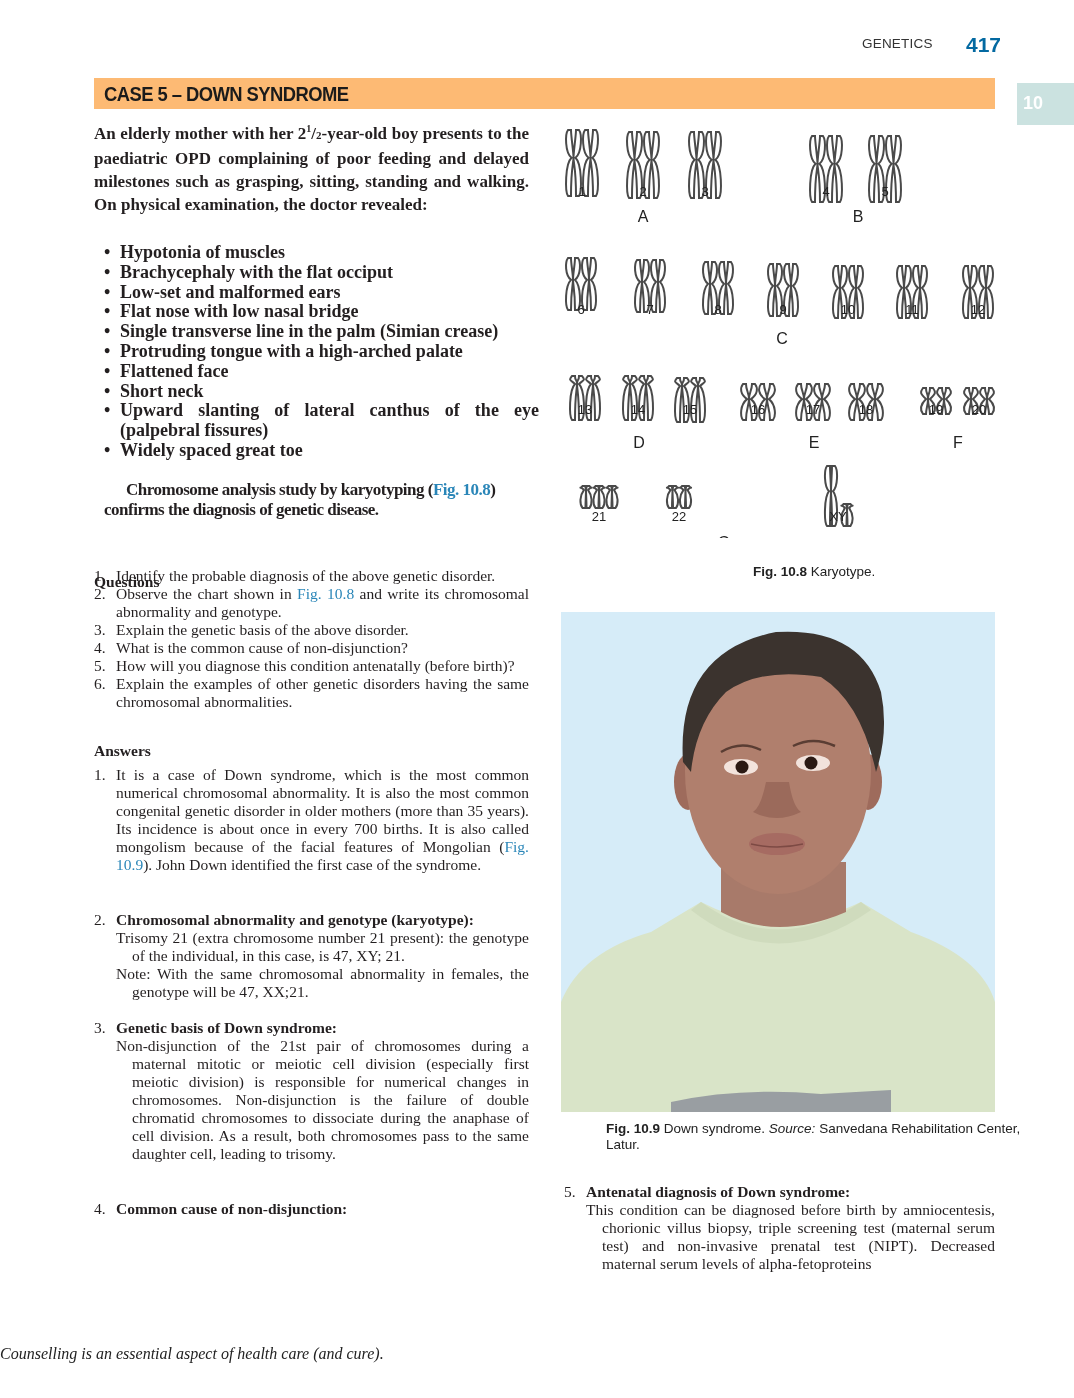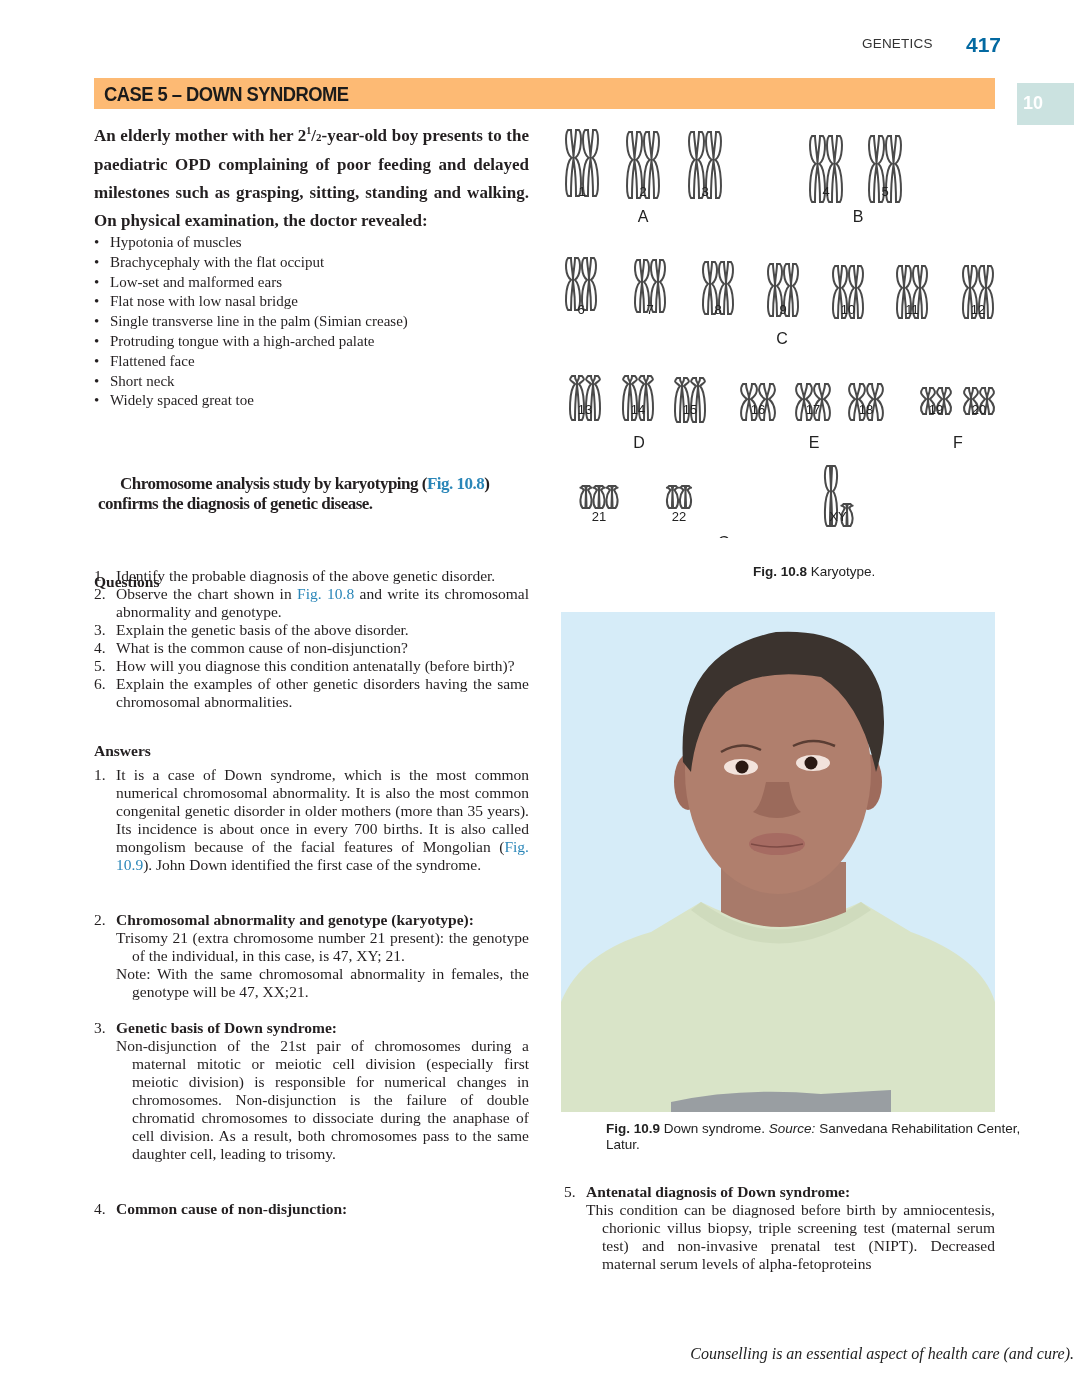--- a/index.html
+++ b/index.html
@@ -11,25 +11,25 @@
   #running-head .sec { position:absolute; left:0; top:2px; font-size:13.5px; letter-spacing:0.2px; color:#333; }
   #running-head .pg { position:absolute; left:104px; top:-1px; font-size:21px; font-weight:bold; color:#0369a1; }
 
   #case-banner { position:absolute; left:94px; top:78px; width:901px; height:31px; background:#fdba74; }
   #case-banner span { position:absolute; left:10px; top:5px; font-size:20px; font-weight:bold; letter-spacing:-0.6px; transform:scaleX(0.92); transform-origin:left; color:#1b1b1b; }
 
   #chapter-tab { position:absolute; left:1017px; top:83px; width:57px; height:42px; background:#cbe2e0; }
   #chapter-tab span { position:absolute; left:6px; top:10px; font-size:18px; font-weight:bold; color:#ffffff; }
 
   .left-col { position:absolute; left:94px; width:435px; }
-  .intro { top:117px; font-size:17px; font-weight:bold; line-height:28px; text-align:justify; }
+  .intro { top:117px; font-size:17px; font-weight:bold; line-height:23px; text-align:justify; }
   .sup { font-size:10px; vertical-align:7px; }
   .sub { font-size:11px; }
 
-  ul.signs { position:absolute; left:94px; top:233px; width:435px; margin:0; padding:0; list-style:none; font-size:15px; font-weight:normal; line-height:19.8px; }
+  ul.signs { position:absolute; left:94px; top:233px; width:435px; margin:10px; padding:0; list-style:none; font-size:18px; font-weight:bold; line-height:19.8px; }
   ul.signs li { position:relative; padding-left:16px; text-align:justify; }
   ul.signs li::before { content:"•"; position:absolute; left:0; top:0; }
 
   .confirm { top:470px; font-size:17px; font-weight:bold; line-height:20px; letter-spacing:-0.5px; }
   .confirm .indent { display:inline-block; width:22px; }
   .link { color:#2a86b8; }
 
   .q-head { top:548px; font-size:15.5px; font-weight:bold;margin-top:25px; }
   ol.qa { position:absolute; left:94px; width:435px; margin:0; padding:0; list-style:none; font-size:15.5px; line-height:18px; }
   ol.qa li { position:relative; padding-left:22px; text-align:justify; }
@@ -47,21 +47,21 @@
   #answer4 { top:1200px; }
   #answer5 { left:564px; top:1183px; width:431px; }
 
   #karyotype { position:absolute; left:555px; top:118px; width:450px; height:440px; }
   .fig-cap { position:absolute; font-size:13.5px; color:#222;padding-left:44px; }
   .fig-cap b { font-weight:bold; }
 
   #photo { position:absolute; left:561px; top:612px; width:434px; height:500px; background:#d6ecf8; overflow:hidden; }
   #fig109-caption { left:562px; top:1121px; width:420px; line-height:16px; }
 
-  #footer-quote { position:absolute; left:0; top:1345px; width:1074px; text-align:right; font-size:16px; font-style:italic; color:#222; }
+  #footer-quote { position:absolute; left:0; top:1345px; width:1074px; text-align:left; font-size:16px; font-style:italic; color:#222; }
 </style>
 </head>
 <body>
 
 <div id="running-head">
   <span class="sec sans">GENETICS</span>
   <span class="pg sans">417</span>
 </div>
 
 <div id="case-banner">
@@ -78,24 +78,25 @@
 
 <ul class="signs serif" id="signs">
     <li>Hypotonia of muscles</li>
     <li>Brachycephaly with the flat occiput</li>
     <li>Low-set and malformed ears</li>
     <li>Flat nose with low nasal bridge</li>
     <li>Single transverse line in the palm (Simian crease)</li>
     <li>Protruding tongue with a high-arched palate</li>
     <li>Flattened face</li>
     <li>Short neck</li>
+    <li>Upward slanting of lateral canthus of the eye (palpebral fissures)</li>
     <li>Widely spaced great toe</li>
   </ul>
 
-<p class="left-col confirm serif" style="margin:4px;">
+<p class="left-col confirm serif" style="margin:10px;">
   <span class="indent"></span><span>Chromosome analysis study by karyotyping (</span><span class="link">Fig. 10.8</span><span>) confirms the diagnosis of genetic disease.</span>
 </p>
 
 <div class="left-col q-head serif">Questions</div>
 <ol class="qa serif" id="questions">
     <li><span class="num">1.</span><span>Identify the probable diagnosis of the above genetic disorder.</span></li>
     <li><span class="num">2.</span><span>Observe the chart shown in </span><span class="link">Fig. 10.8</span><span> and write its chromosomal abnormality and genotype.</span></li>
     <li><span class="num">3.</span><span>Explain the genetic basis of the above disorder.</span></li>
     <li><span class="num">4.</span><span>What is the common cause of non-disjunction?</span></li>
     <li><span class="num">5.</span><span>How will you diagnose this condition antenatally (before birth)?</span></li>

